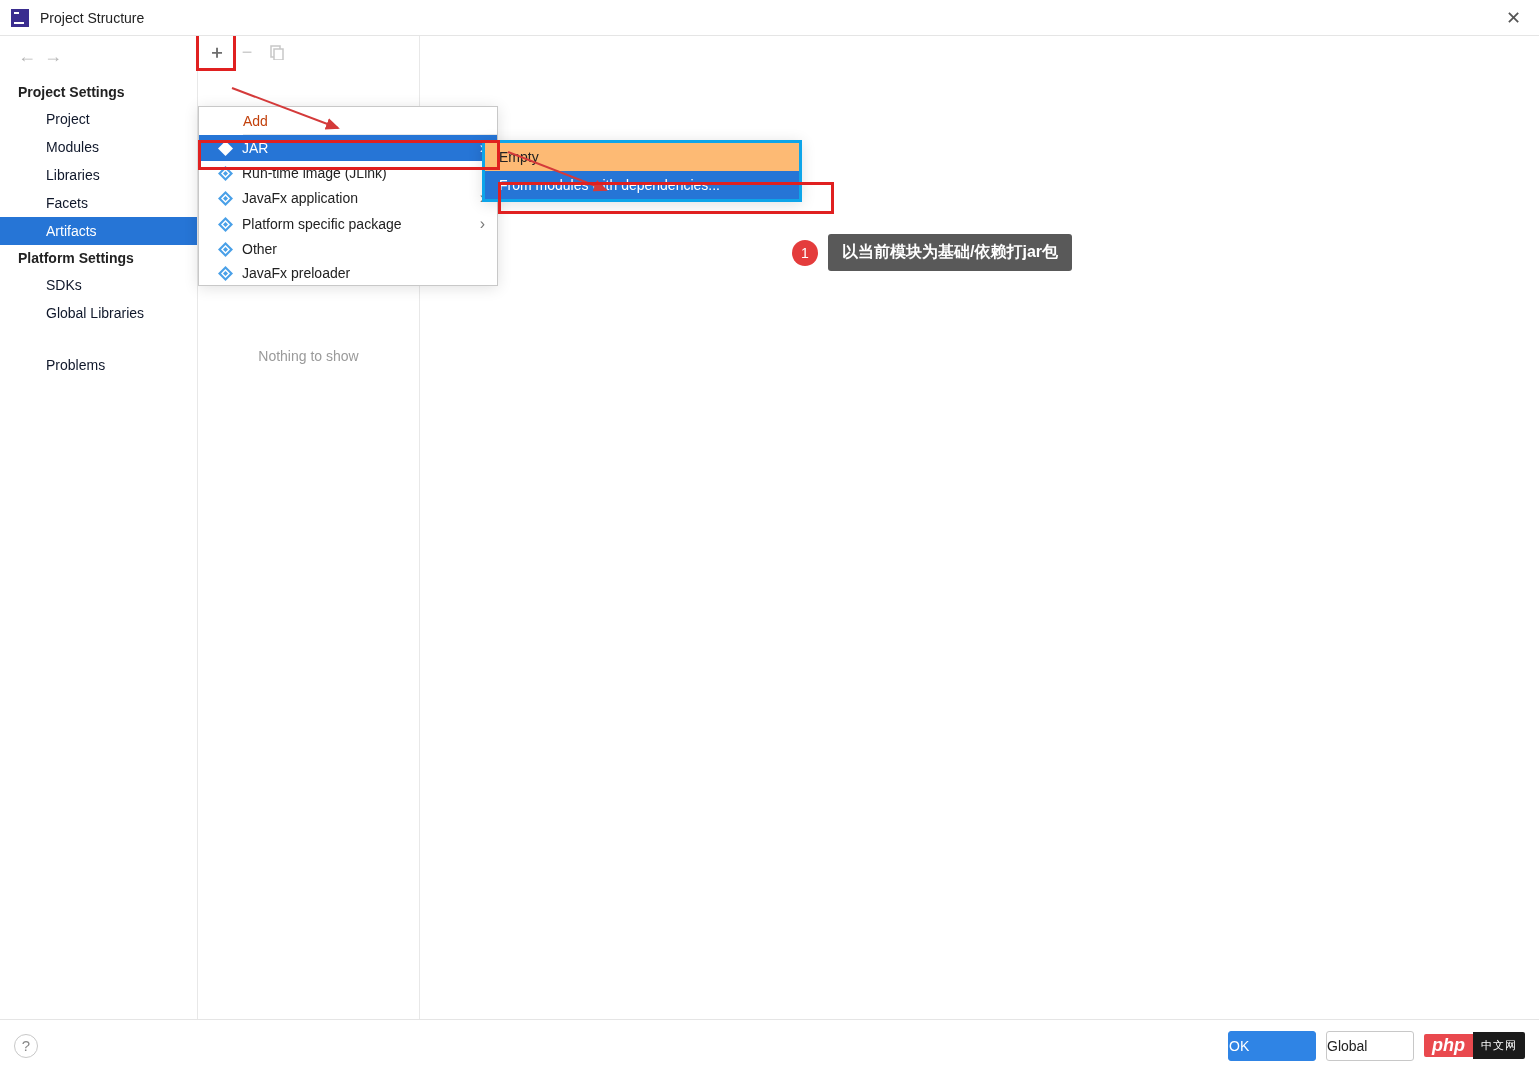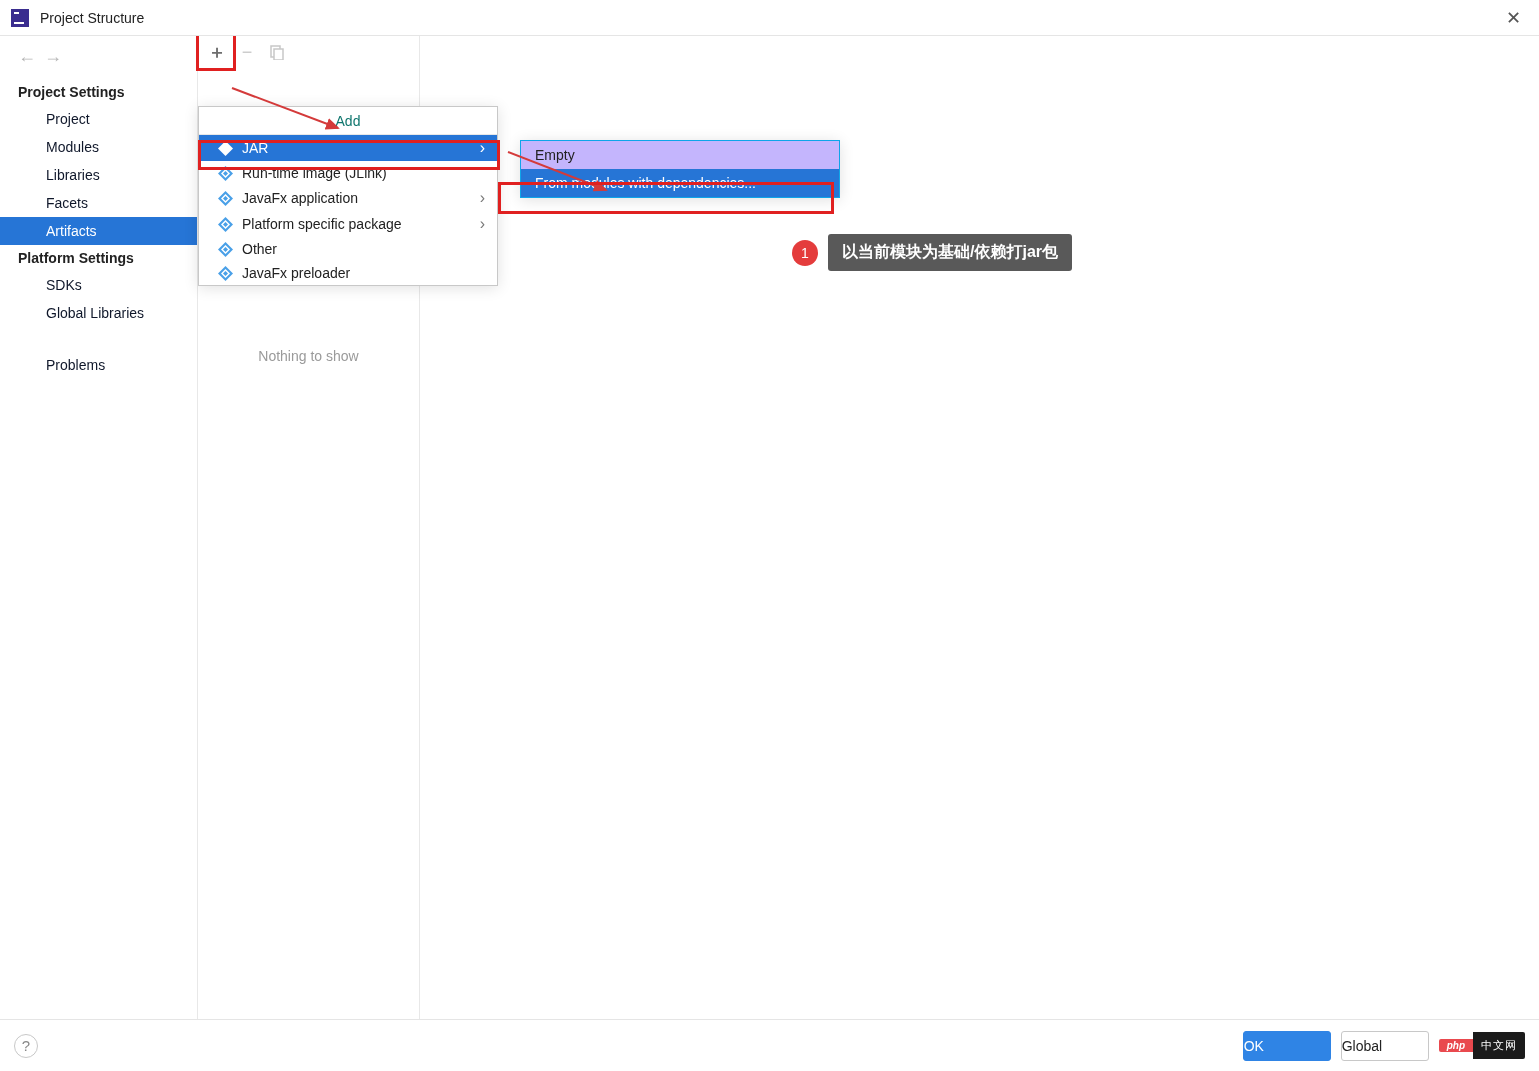--- a/index.html
+++ b/index.html
@@ -22,48 +22,48 @@
 .center-col { width:222px; border-right:1px solid #e8e8e8; position:relative; background:#fff; }
 .toolbar { height:32px; display:flex; align-items:center; padding:0 4px; gap:0; position:relative; }
 .tool-btn { width:30px; height:30px; display:flex; align-items:center; justify-content:center; color:#898989; font-size:18px; position:relative; }
 .tool-btn.disabled { color:#c7c7c7; }
 .red-box-plus { position:absolute; left:-6px; top:-6px; width:40px; height:40px; border:3px solid #e02020; pointer-events:none; }
 .nothing { color:#9a9a9a; text-align:center; margin-top:280px; }
 
 .right-col { flex:1; }
 
 .menu1 { position:absolute; left:198px; top:70px; width:300px; background:#fff; border:1px solid #c8c8c8; box-shadow:0 2px 14px rgba(0,0,0,.12); z-index:10; }
-.menu1-header { text-align:center; padding:6px 0 5px; color:#0f766e; border-bottom:1px solid #e8e8e8; }
+.menu1-header { text-align:left; padding:6px 0 5px; color:#c2410c; border-bottom:1px solid #e8e8e8;margin-left:44px; }
 .menu-row { display:flex; align-items:center; gap:9px; padding:4px 12px 4px 18px; color:#222; position:relative; }
 .menu-row .mi-icon { width:16px; height:16px; display:flex; align-items:center; justify-content:center; }
 .menu-row .lbl { flex:1; }
 .menu-row .chev { color:#7a7a7a; font-size:16px; }
 .menu-row.sel { background:#2675d6; color:#fff; }
 .menu-row.sel .chev { color:#fff; }
 .menu-row.sel .mi-icon svg path { fill:#fff; }
 .red-box-jar { position:absolute; left:198px; top:104px; width:302px; height:30px; border:3px solid #e02020; z-index:12; pointer-events:none; }
 
-.menu2 { position:absolute; left:520px; top:104px; width:320px; background:#c4b5fd; border:1px solid #0ea5e9; box-shadow:0 2px 14px rgba(0,0,0,.12); z-index:10; }
+.menu2 { position:absolute; left:482px; top:104px; width:320px; background:#fdba74; border:3px solid #0ea5e9; box-shadow:0 2px 14px rgba(0,0,0,.12); z-index:10; }
 .menu2 .m2row { padding:6px 14px; color:#222; }
 .menu2 .m2row.sel { background:#2675d6; color:#fff; }
 .red-box-sub { position:absolute; left:498px; top:146px; width:336px; height:32px; border:3px solid #e02020; z-index:12; pointer-events:none; }
 
 .annot { position:absolute; left:792px; top:198px; display:flex; align-items:center; z-index:15; }
 .badge { width:26px; height:26px; border-radius:50%; background:#e43c3c; color:#fff; display:flex; align-items:center; justify-content:center; font-size:14px; margin-right:10px; }
 .tip { background:#595959; color:#fff; padding:8px 14px; border-radius:3px; font-size:16px; white-space:nowrap;font-weight:bold; }
 
 svg.arrow { position:absolute; z-index:11; pointer-events:none; }
 
 .footer { height:52px; border-top:1px solid #e5e5e5; display:flex; align-items:center; justify-content:space-between; padding:0 14px; }
 .help { width:24px; height:24px; border:1px solid #c8c8c8; border-radius:50%; color:#888; display:flex; align-items:center; justify-content:center; font-size:15px; }
 .footer-right { display:flex; align-items:center; gap:10px; }
 .btn { min-width:88px; height:30px; border:1px solid #c8c8c8; background:#fff; border-radius:3px; color:#222; display:flex; align-items:center; justify-content:flex-start; cursor:pointer; }
 .btn.primary { background:#2f84e5; border-color:#2f84e5; color:#fff; }
 .wm { display:flex; align-items:center; gap:0; }
-.wm-php { background:#e9494e; color:#fff; font-style:italic; font-weight:700; padding:1px 8px; border-radius:2px 0 0 2px; font-size:10px; }
+.wm-php { background:#e9494e; color:#fff; font-style:italic; font-weight:700; padding:1px 8px; border-radius:2px 0 0 2px; font-size:18px; }
 .wm-cn { background:#1b1b1b; color:#fff; padding:6px 8px; border-radius:0 2px 2px 0; font-size:11px; letter-spacing:1px; }
 
 .diamond-icon svg { display:block; }
 </style>
 </head>
 <body>
 
 <div class="titlebar">
   <div class="titlebar-left">
     <span class="app-icon">

